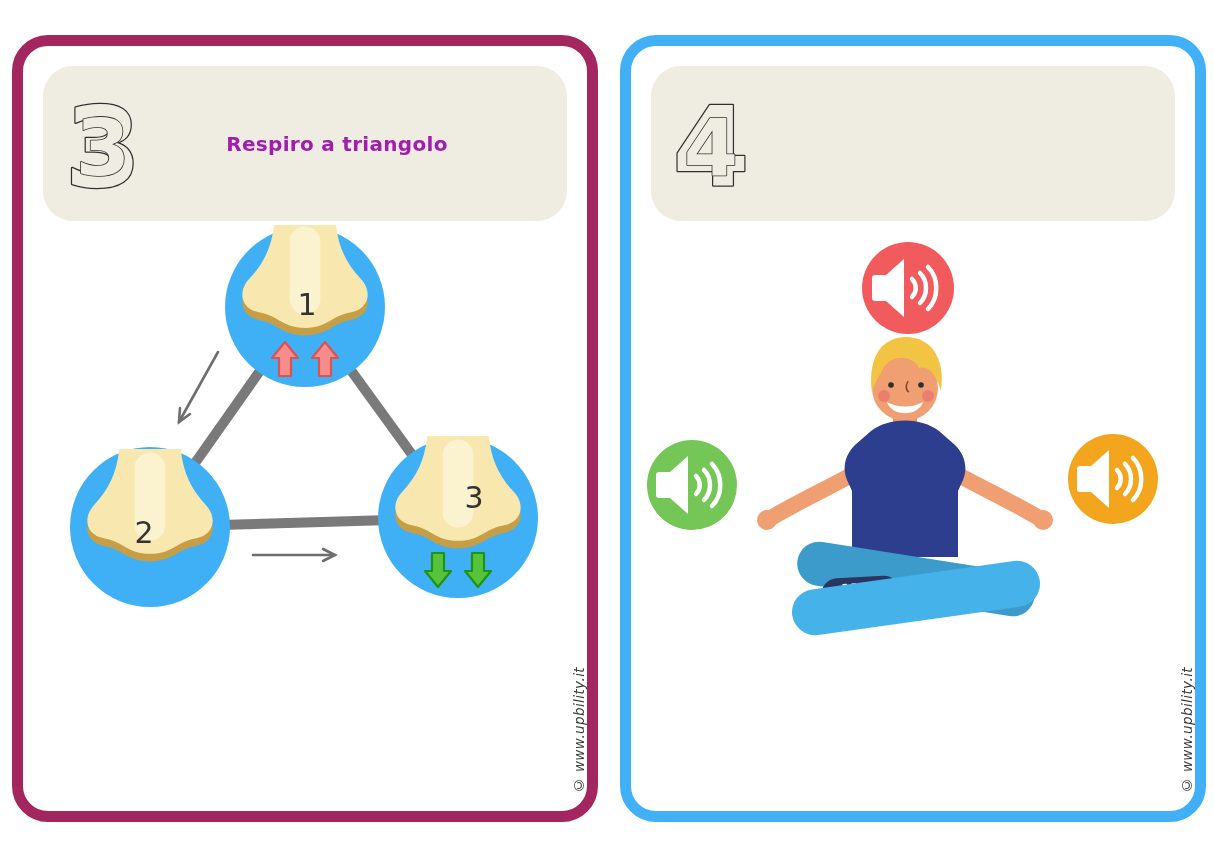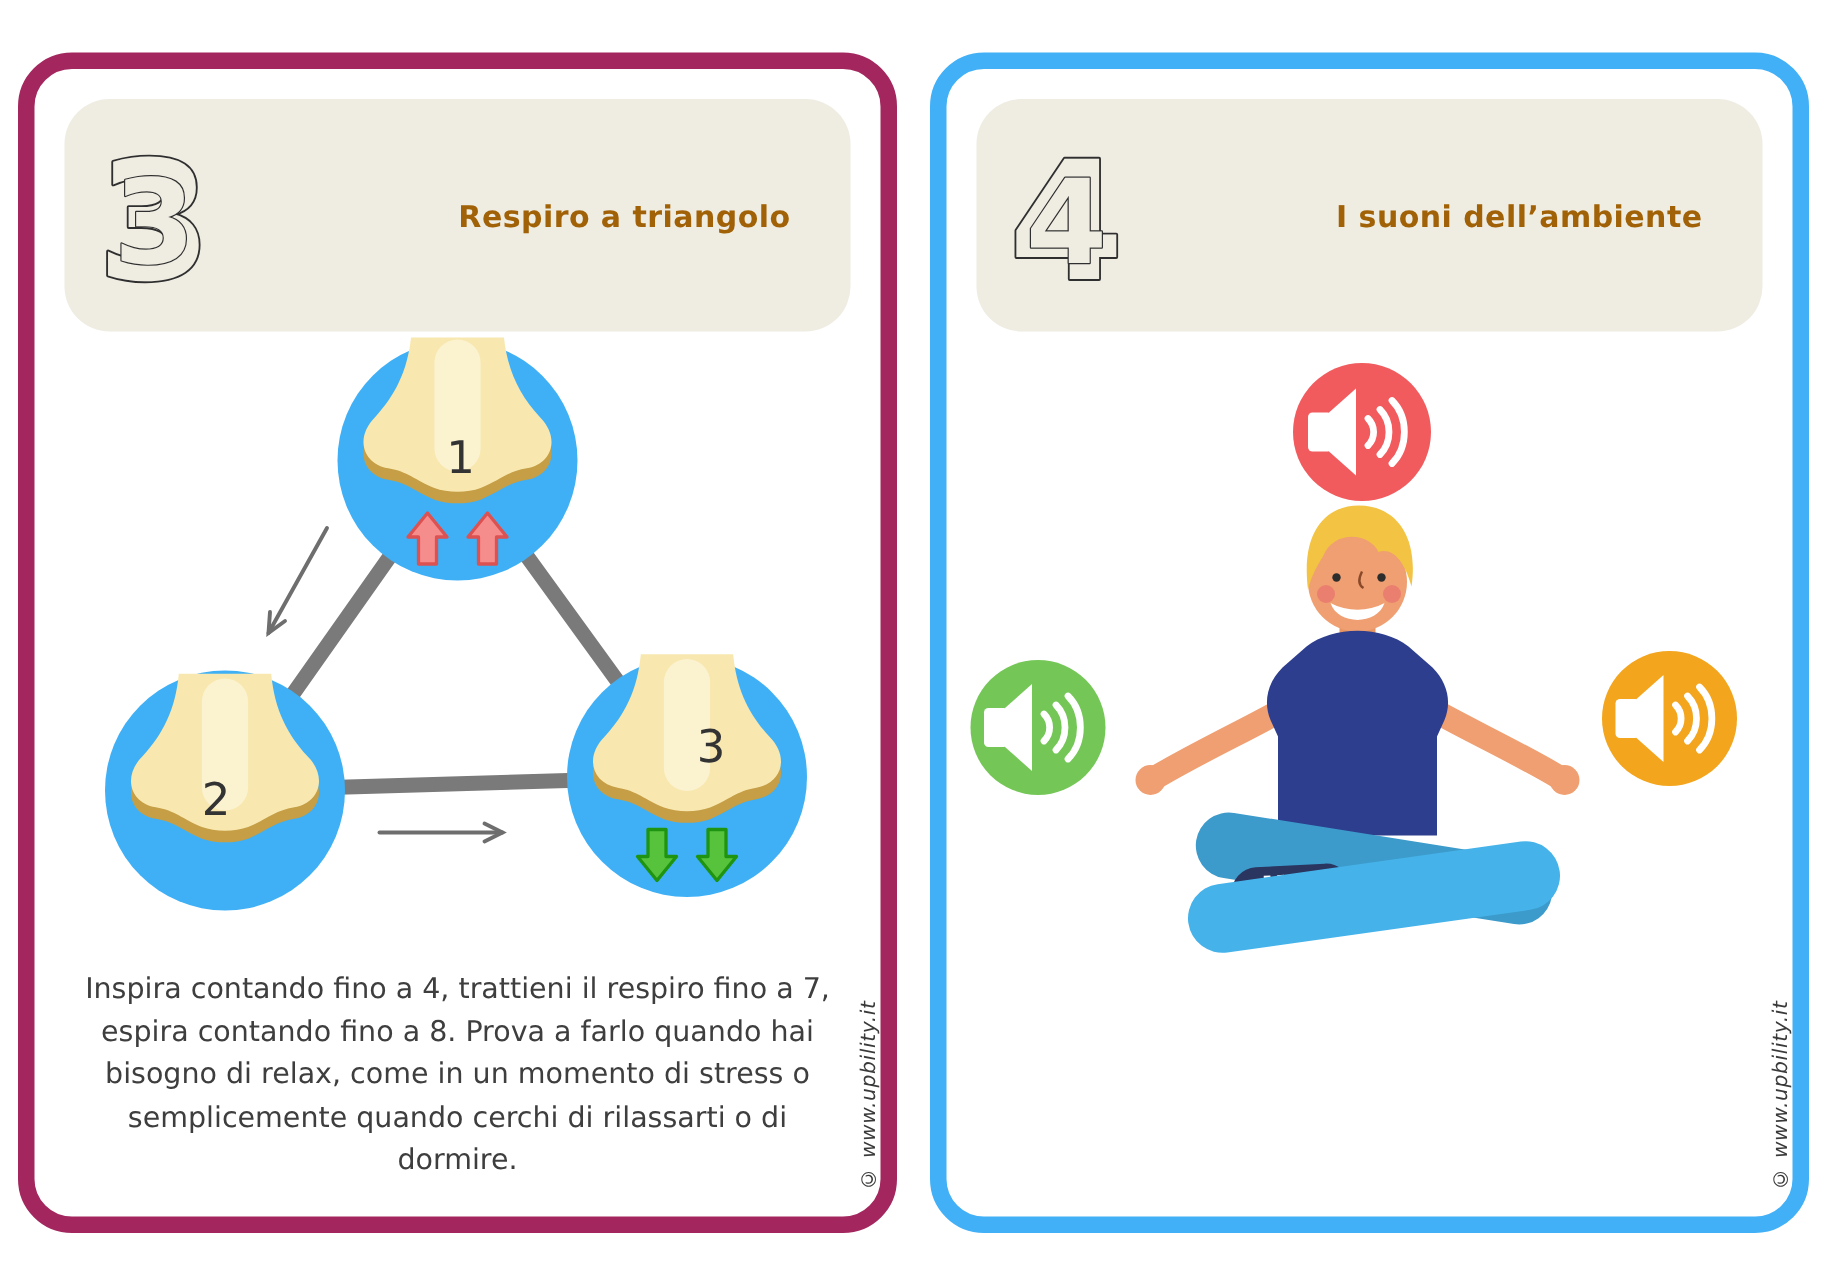--- a/index.html
+++ b/index.html
@@ -5,22 +5,22 @@
   html,body{margin:0;padding:0;background:#ffffff;}
   body{width:1214px;height:858px;position:relative;overflow:hidden;
        font-family:"DejaVu Sans", sans-serif;}
   .card{position:absolute;top:35px;width:586px;height:787px;background:#fff;
         border-style:solid;border-width:11px;border-radius:36px;box-sizing:border-box;}
   #card-3{left:12px;border-color:#A3275E;}
   #card-4{left:620px;border-color:#41B0F7;}
   .header{position:absolute;left:20px;top:20px;width:524px;height:155px;
           background:#EFECE2;border-radius:30px;display:flex;align-items:center;}
   .num{width:120px;display:flex;justify-content:center;align-items:center;}
-  .htitle{flex:1;text-align:right;padding-right:40px;font-size:20px;font-weight:bold;
-          color:#a16207;letter-spacing:.3px;}
+  .htitle{flex:1;text-align:center;padding-right:56px;font-size:20px;font-weight:bold;
+          color:#a21caf;letter-spacing:.3px;}
   .fig{position:absolute;}
   #fig-3{left:12px;top:179px;}
   #fig-4{left:0px;top:179px;}
   .card-text{position:absolute;left:24px;right:24px;top:599px;text-align:center;
              font-size:19px;line-height:1.5;color:#3E3E3E;}
   #card-4 .card-text{top:602px;}
   .copyright{position:absolute;right:0px;bottom:18px;writing-mode:vertical-rl;
              transform:rotate(180deg);font-style:italic;font-size:13.5px;color:#3A3A3A;
              letter-spacing:.4px;}
 </style>
@@ -86,33 +86,31 @@
       <circle r="80" fill="#3FB0F5"></circle>
       <use href="#nose" transform="translate(0,-6) scale(1.1)"></use>
       <text x="16" y="-10" text-anchor="middle" font-size="30" fill="#333">3</text>
       <g fill="#57C33D" stroke="#1F9410" stroke-width="2.2" stroke-linejoin="round">
         <use href="#arrowUp" transform="translate(-20,52) rotate(180)"></use>
         <use href="#arrowUp" transform="translate(20,52) rotate(180)"></use>
       </g>
     </g>
   </svg>
 
-  <div class="card-text">Inspira contando fino a 4, trattieni il respiro fino a 7, espira contando fino a 8. Prova a farlo quando hai bisogno di relax, come in un momento di stress o semplicemente quando cerchi di rilassarti o di dormire.</div>
   <div class="copyright">© www.upbility.it</div>
 </div>
 
 <div class="card" id="card-4">
   <div class="header">
     <div class="num">
       <svg width="100" height="125" viewBox="0 0 100 125">
         <text x="50" y="105" text-anchor="middle" font-size="110" font-weight="bold" fill="#EFECE2" stroke="#2F2F2F" stroke-width="2.5" stroke-linejoin="round" paint-order="stroke">4</text>
         <text x="50" y="94" text-anchor="middle" font-size="78" font-weight="bold" fill="#EFECE2" stroke="#2F2F2F" stroke-width="1.6" stroke-linejoin="round" paint-order="stroke">4</text>
       </svg>
     </div>
-    <div class="htitle">I suoni dell’ambiente</div>
   </div>
 
   <svg class="fig" id="fig-4" width="544" height="440" viewBox="0 0 544 440">
     <defs>
       <g id="speaker">
         <rect x="-36" y="-13" width="16" height="26" rx="3" fill="#fff"></rect>
         <polygon points="-22,-13 -4,-29 -4,29 -22,13" fill="#fff"></polygon>
         <g fill="none" stroke="#fff" stroke-width="4.5" stroke-linecap="round">
           <path d="M 4,-9 C 9,-4 9,4 4,9"></path>
           <path d="M 12,-15 C 20,-7 20,7 12,15"></path>

